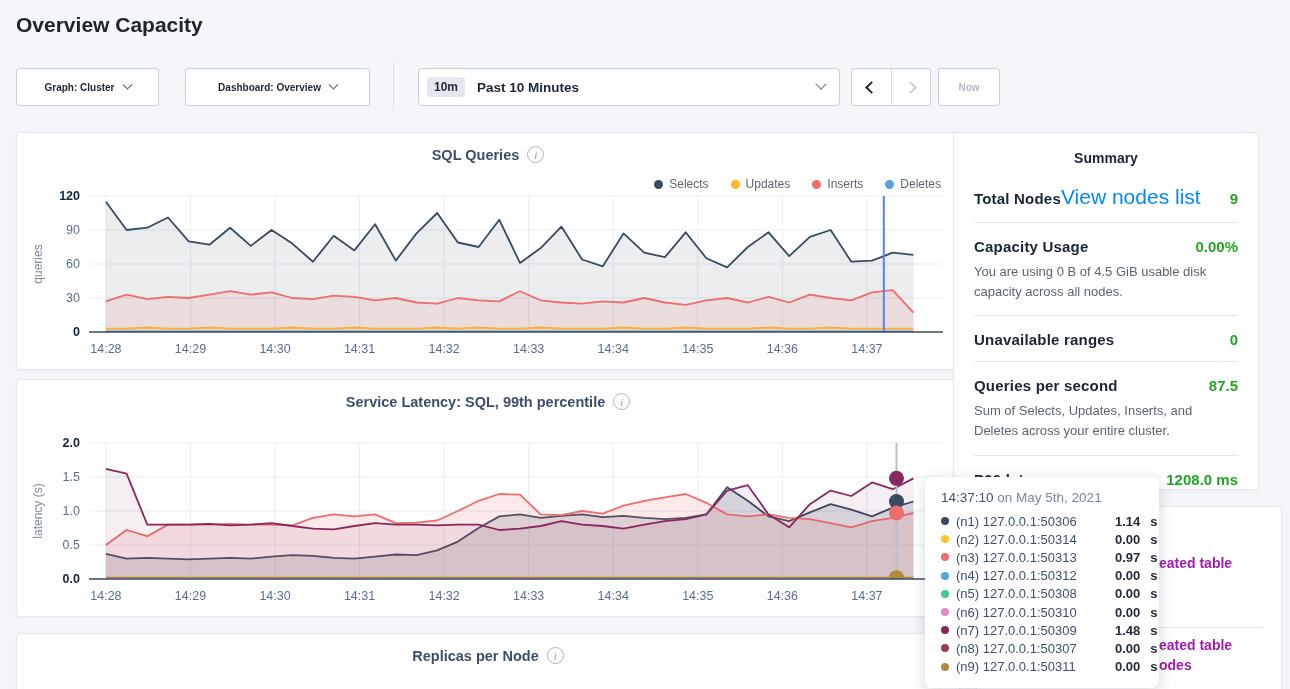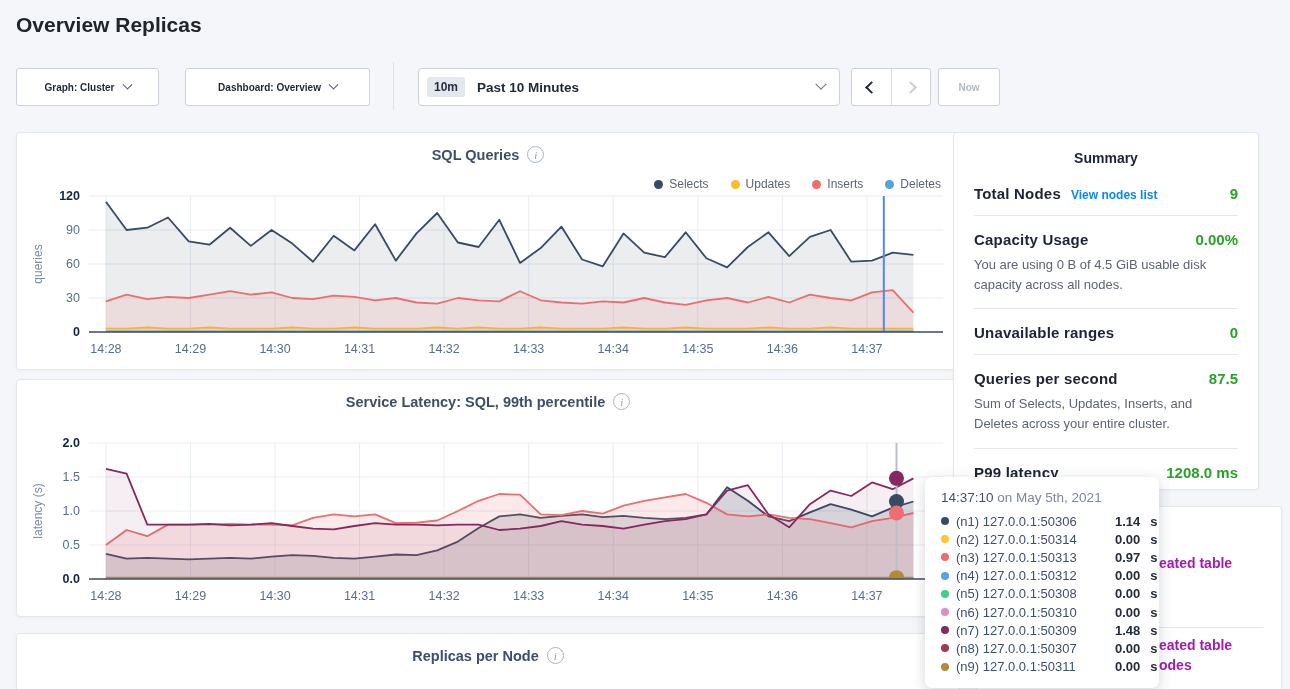--- a/index.html
+++ b/index.html
@@ -42,24 +42,24 @@
   .info-icon { width:17px; height:17px; border:1px solid #a8b4c7; border-radius:50%; color:#8d9bb3;
     font-family:"Liberation Serif", serif; font-style:italic; font-size:11px; display:flex; align-items:center; justify-content:center; cursor:pointer; }
   .legend { position:absolute; right:18px; top:44px; display:flex; gap:22px; }
   .lg-item { display:flex; align-items:center; gap:6px; font-size:12px; color:#5e6570; }
   .lg-dot { width:9px; height:9px; border-radius:50%; display:inline-block; }
   .chart-svg { position:absolute; left:8px; top:56px; font-family:"Liberation Sans", sans-serif; }
 
   
   .panel-summary { left:953px; top:132px; width:306px; height:358px; padding:0 20px 8px; }
   .summary-heading { text-align:center; font-size:14px; font-weight:700; color:#1b2432; padding:17px 0 4px; }
-  .srow { display:flex; align-items:baseline; gap:10px; padding:15px 0 13px; }
+  .srow { display:flex; align-items:baseline; padding:15px 0 13px; }
   .srow .lbl { font-size:15px; font-weight:700; color:#1b2432; letter-spacing:.2px; }
   .srow .val { margin-left:auto; font-size:15px; font-weight:700; color:#28a228; }
-  .srow .link { font-size:12px; font-weight:700; color:#0688f7; cursor:pointer; }
+  .srow .link { font-size:21px; font-weight:400; color:#0688f7; cursor:pointer; }
   .sdesc { font-size:13px; color:#5d6470; line-height:1.55; padding-bottom:13px; margin-top:-6px; }
   .sdivider { border:none; border-top:1px solid #e3e7ed; }
 
   
   .panel-events { left:976px; top:506px; width:306px; height:200px; }
   .ev-frag { position:absolute; font-size:14px; color:#a21caf;font-weight:bold; }
   .ev-heading { position:absolute; left:166px; top:18px; font-size:14px; font-weight:700; color:#5d6470; }
   .ev-divider { position:absolute; left:24px; right:18px; top:120px; border-top:1px solid #e3e7ed; }
 
   
@@ -71,21 +71,21 @@
   .tt-dot { width:8px; height:8px; border-radius:50%; flex:none; }
   .tt-node { color:#3e4f6e; width:152px; flex:none; }
   .tt-val { font-weight:700; color:#242c3c; }
   .tt-unit { font-weight:700; color:#242c3c; margin-left:3px; }
 </style>
 </head>
 <body>
 
 <div id="app">
 
-  <div class="page-title">Overview Replicas</div>
+  <div class="page-title">Overview Capacity</div>
 
   <div class="dd dd-1">
     <span>Graph: Cluster</span>
     <span class="chev"></span>
   </div>
   <div class="dd dd-2">
     <span>Dashboard: Overview</span>
     <span class="chev"></span>
   </div>
   <div class="toolbar-divider"></div>

